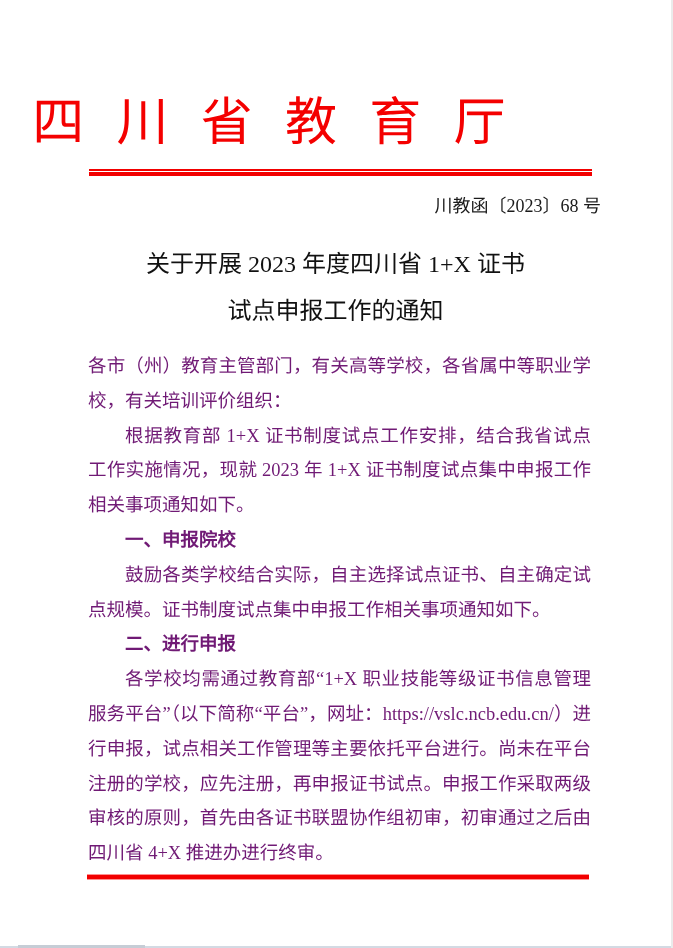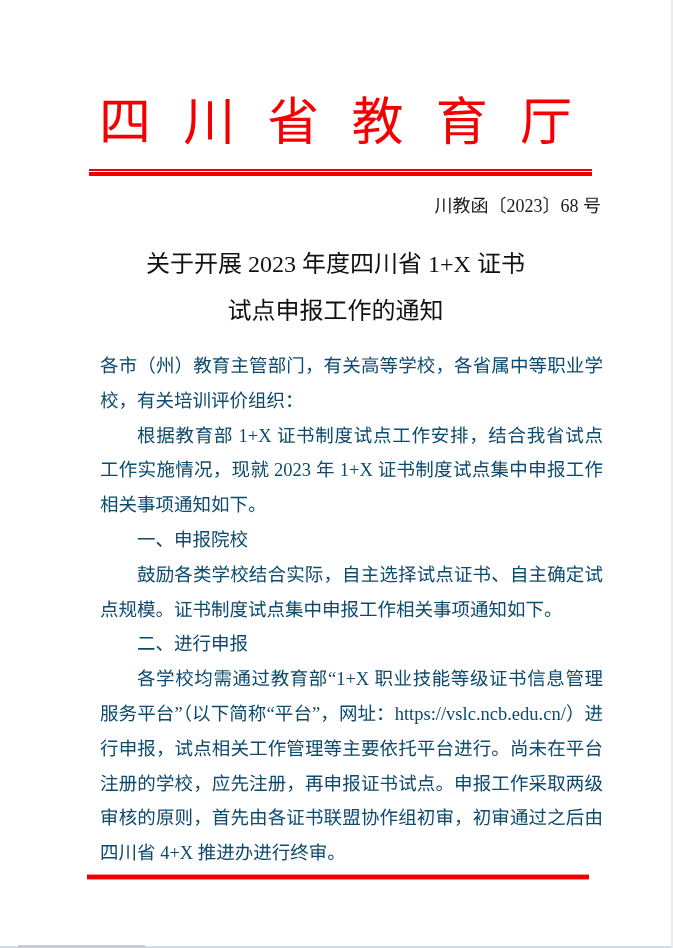--- a/index.html
+++ b/index.html
@@ -12,21 +12,20 @@
   }
   .page {
     position: absolute; inset: 0;
     background: #ffffff;
     border-right: 2px solid #ebebeb;
   }
   
   .agency {
     position: absolute;
     top: 94px; left: 0; right: 0;
-    text-align: center;
     color: #f40000;
     font-size: 52px;
     line-height: 58px;
     letter-spacing: 0.62em;
     text-indent: 0.62em;
     font-weight: 500;
     white-space: nowrap;
   }
   
   .rule-top {
@@ -53,32 +52,32 @@
     top: 241px; left: 0; right: 0;
     text-align: center;
     color: #111111;
     font-size: 24px;
     line-height: 47px;
     font-weight: 400;
   }
   
   .body {
     position: absolute;
-    top: 349px; left: 100px; width: 503px;
+    top: 349px; left: 88px; width: 503px;
     font-size: 18.5px;
     line-height: 34.8px;
-    color: #0c4a6e;
+    color: #701a75;
     text-align: justify;
   }
   .body p { margin: 0; }
   .indent { text-indent: 2em; }
   .section-heading {
     text-indent: 2em;
     font-family: "Liberation Sans", "DejaVu Sans", sans-serif;
-    font-weight: normal;
+    font-weight: bold;
     font-size: 18.5px;
   }
   
   .rule-bottom {
     position: absolute;
     top: 874px; left: 87px; width: 502px; height: 6px;
     background: linear-gradient(to bottom,
       #ff9090 0px, #ff9090 1px,
       #f20000 1px, #f20000 5px,
       #ff9090 5px, #ff9090 6px);

